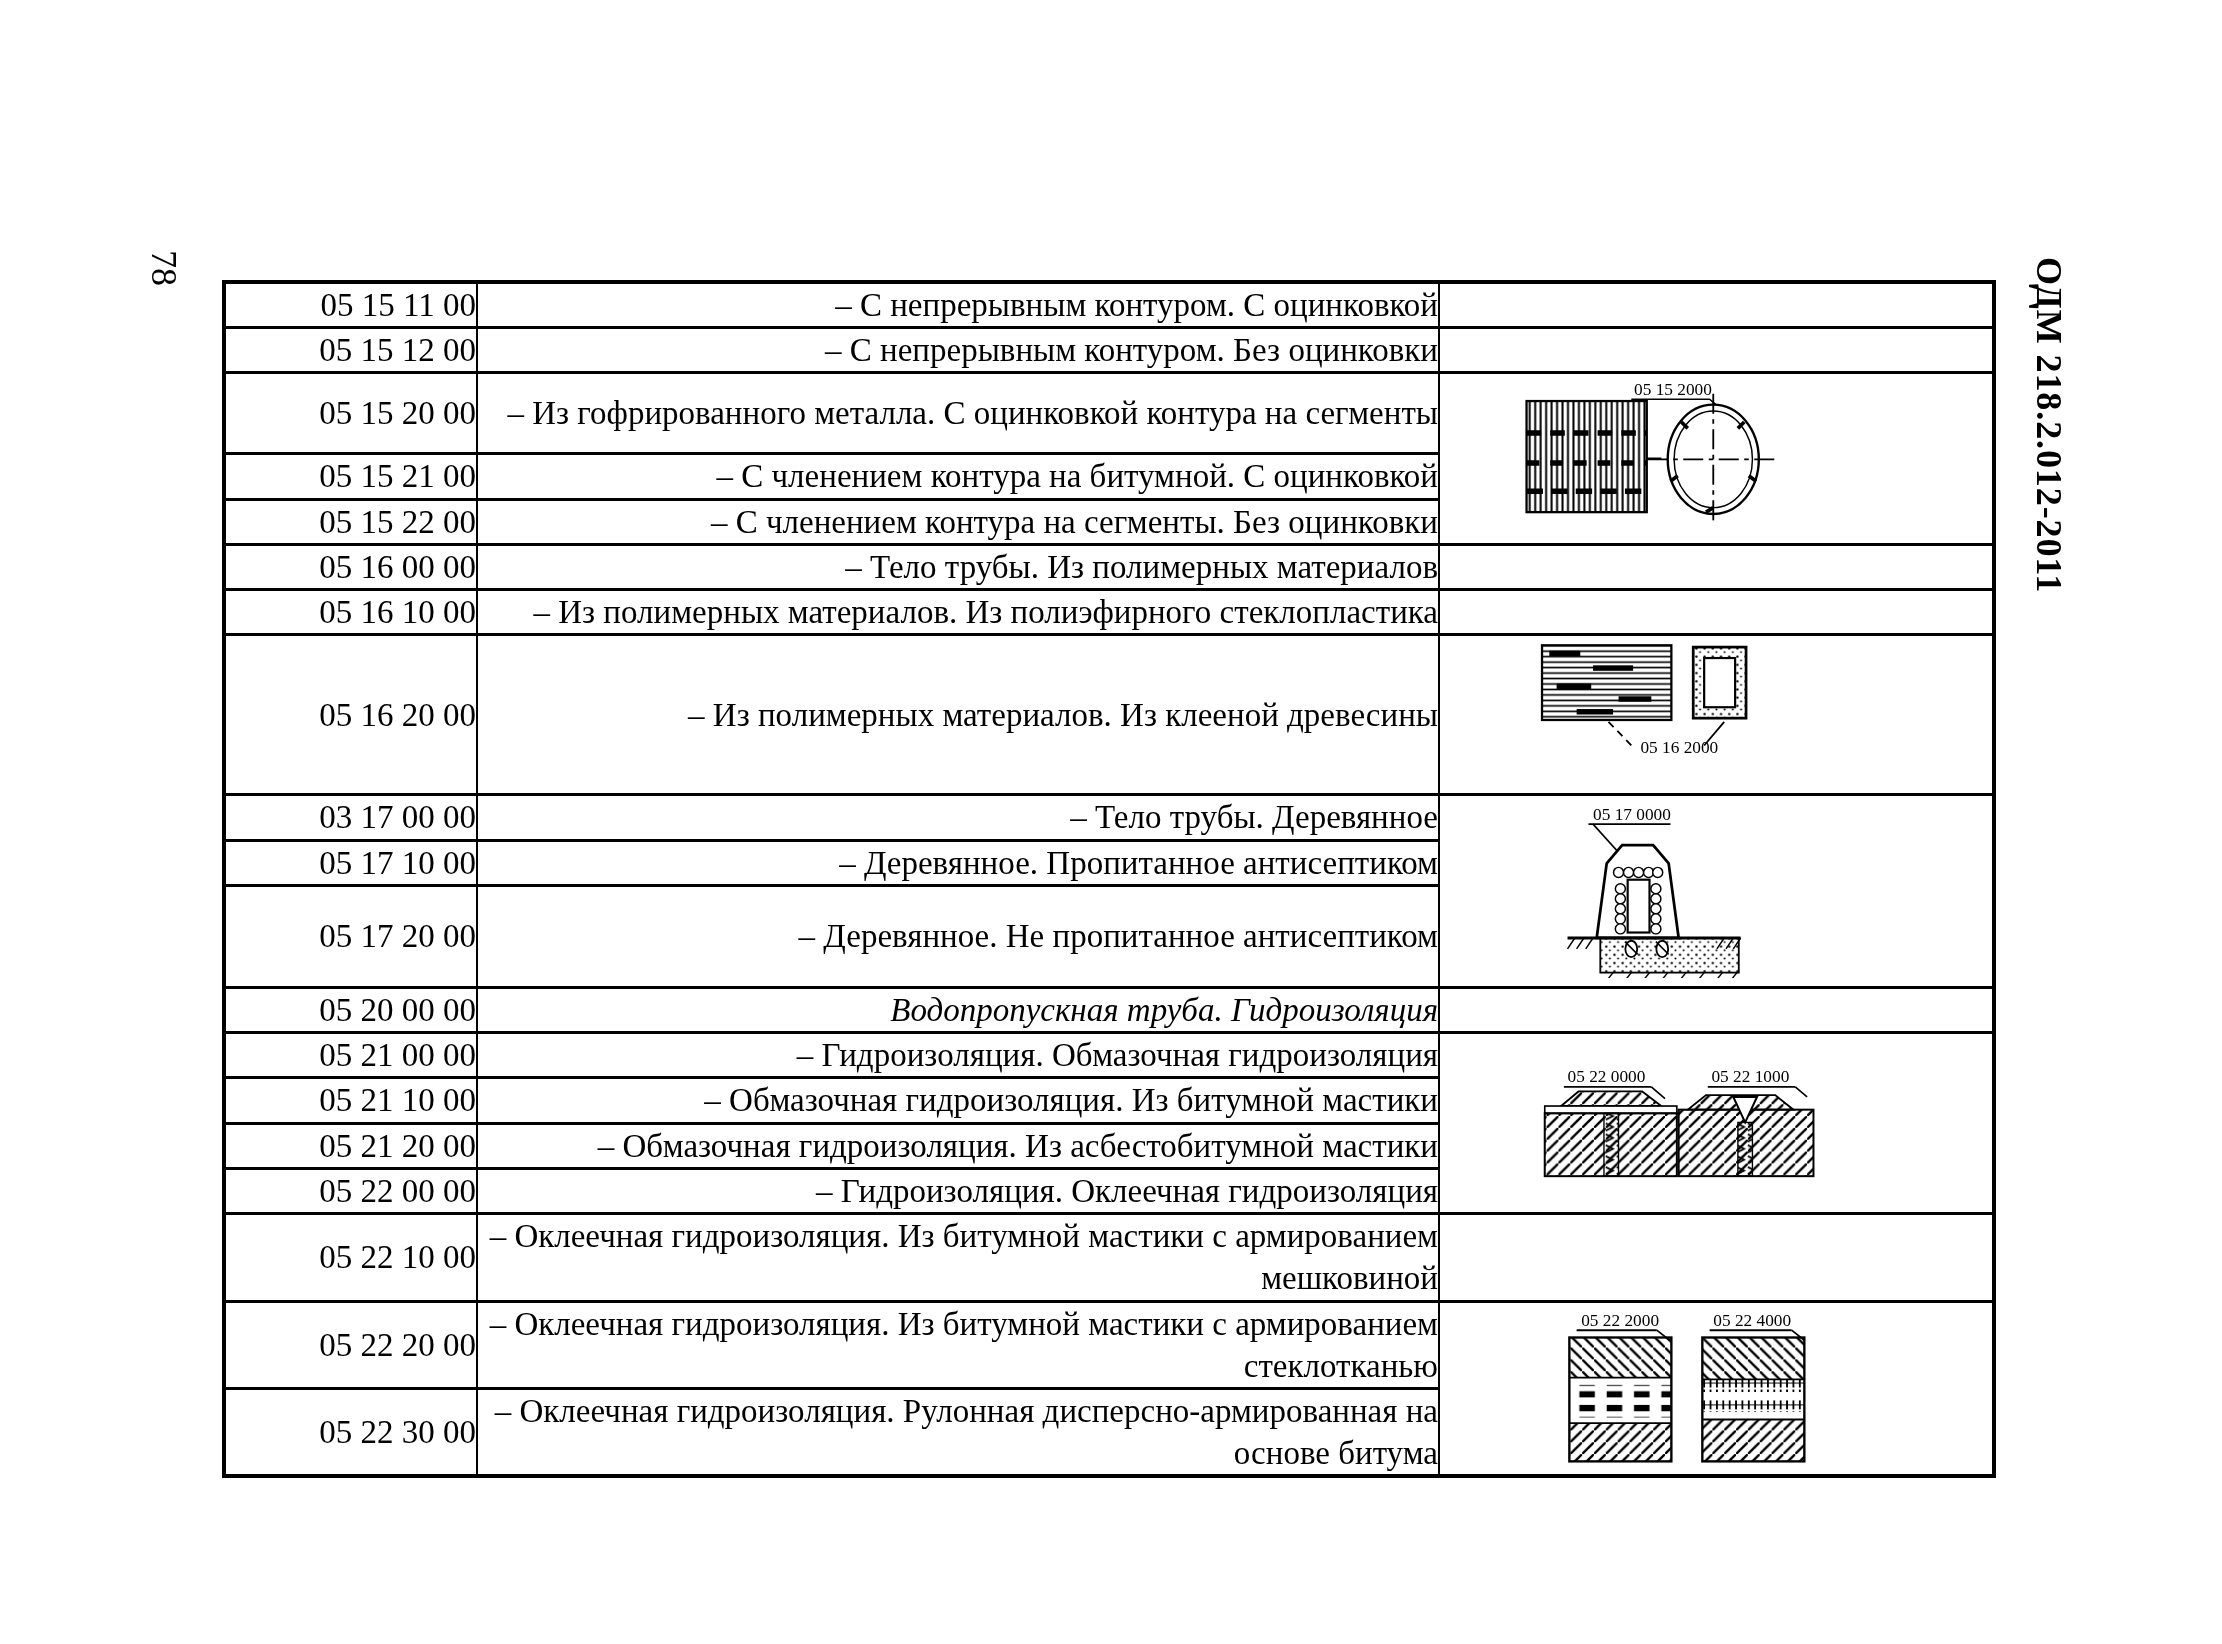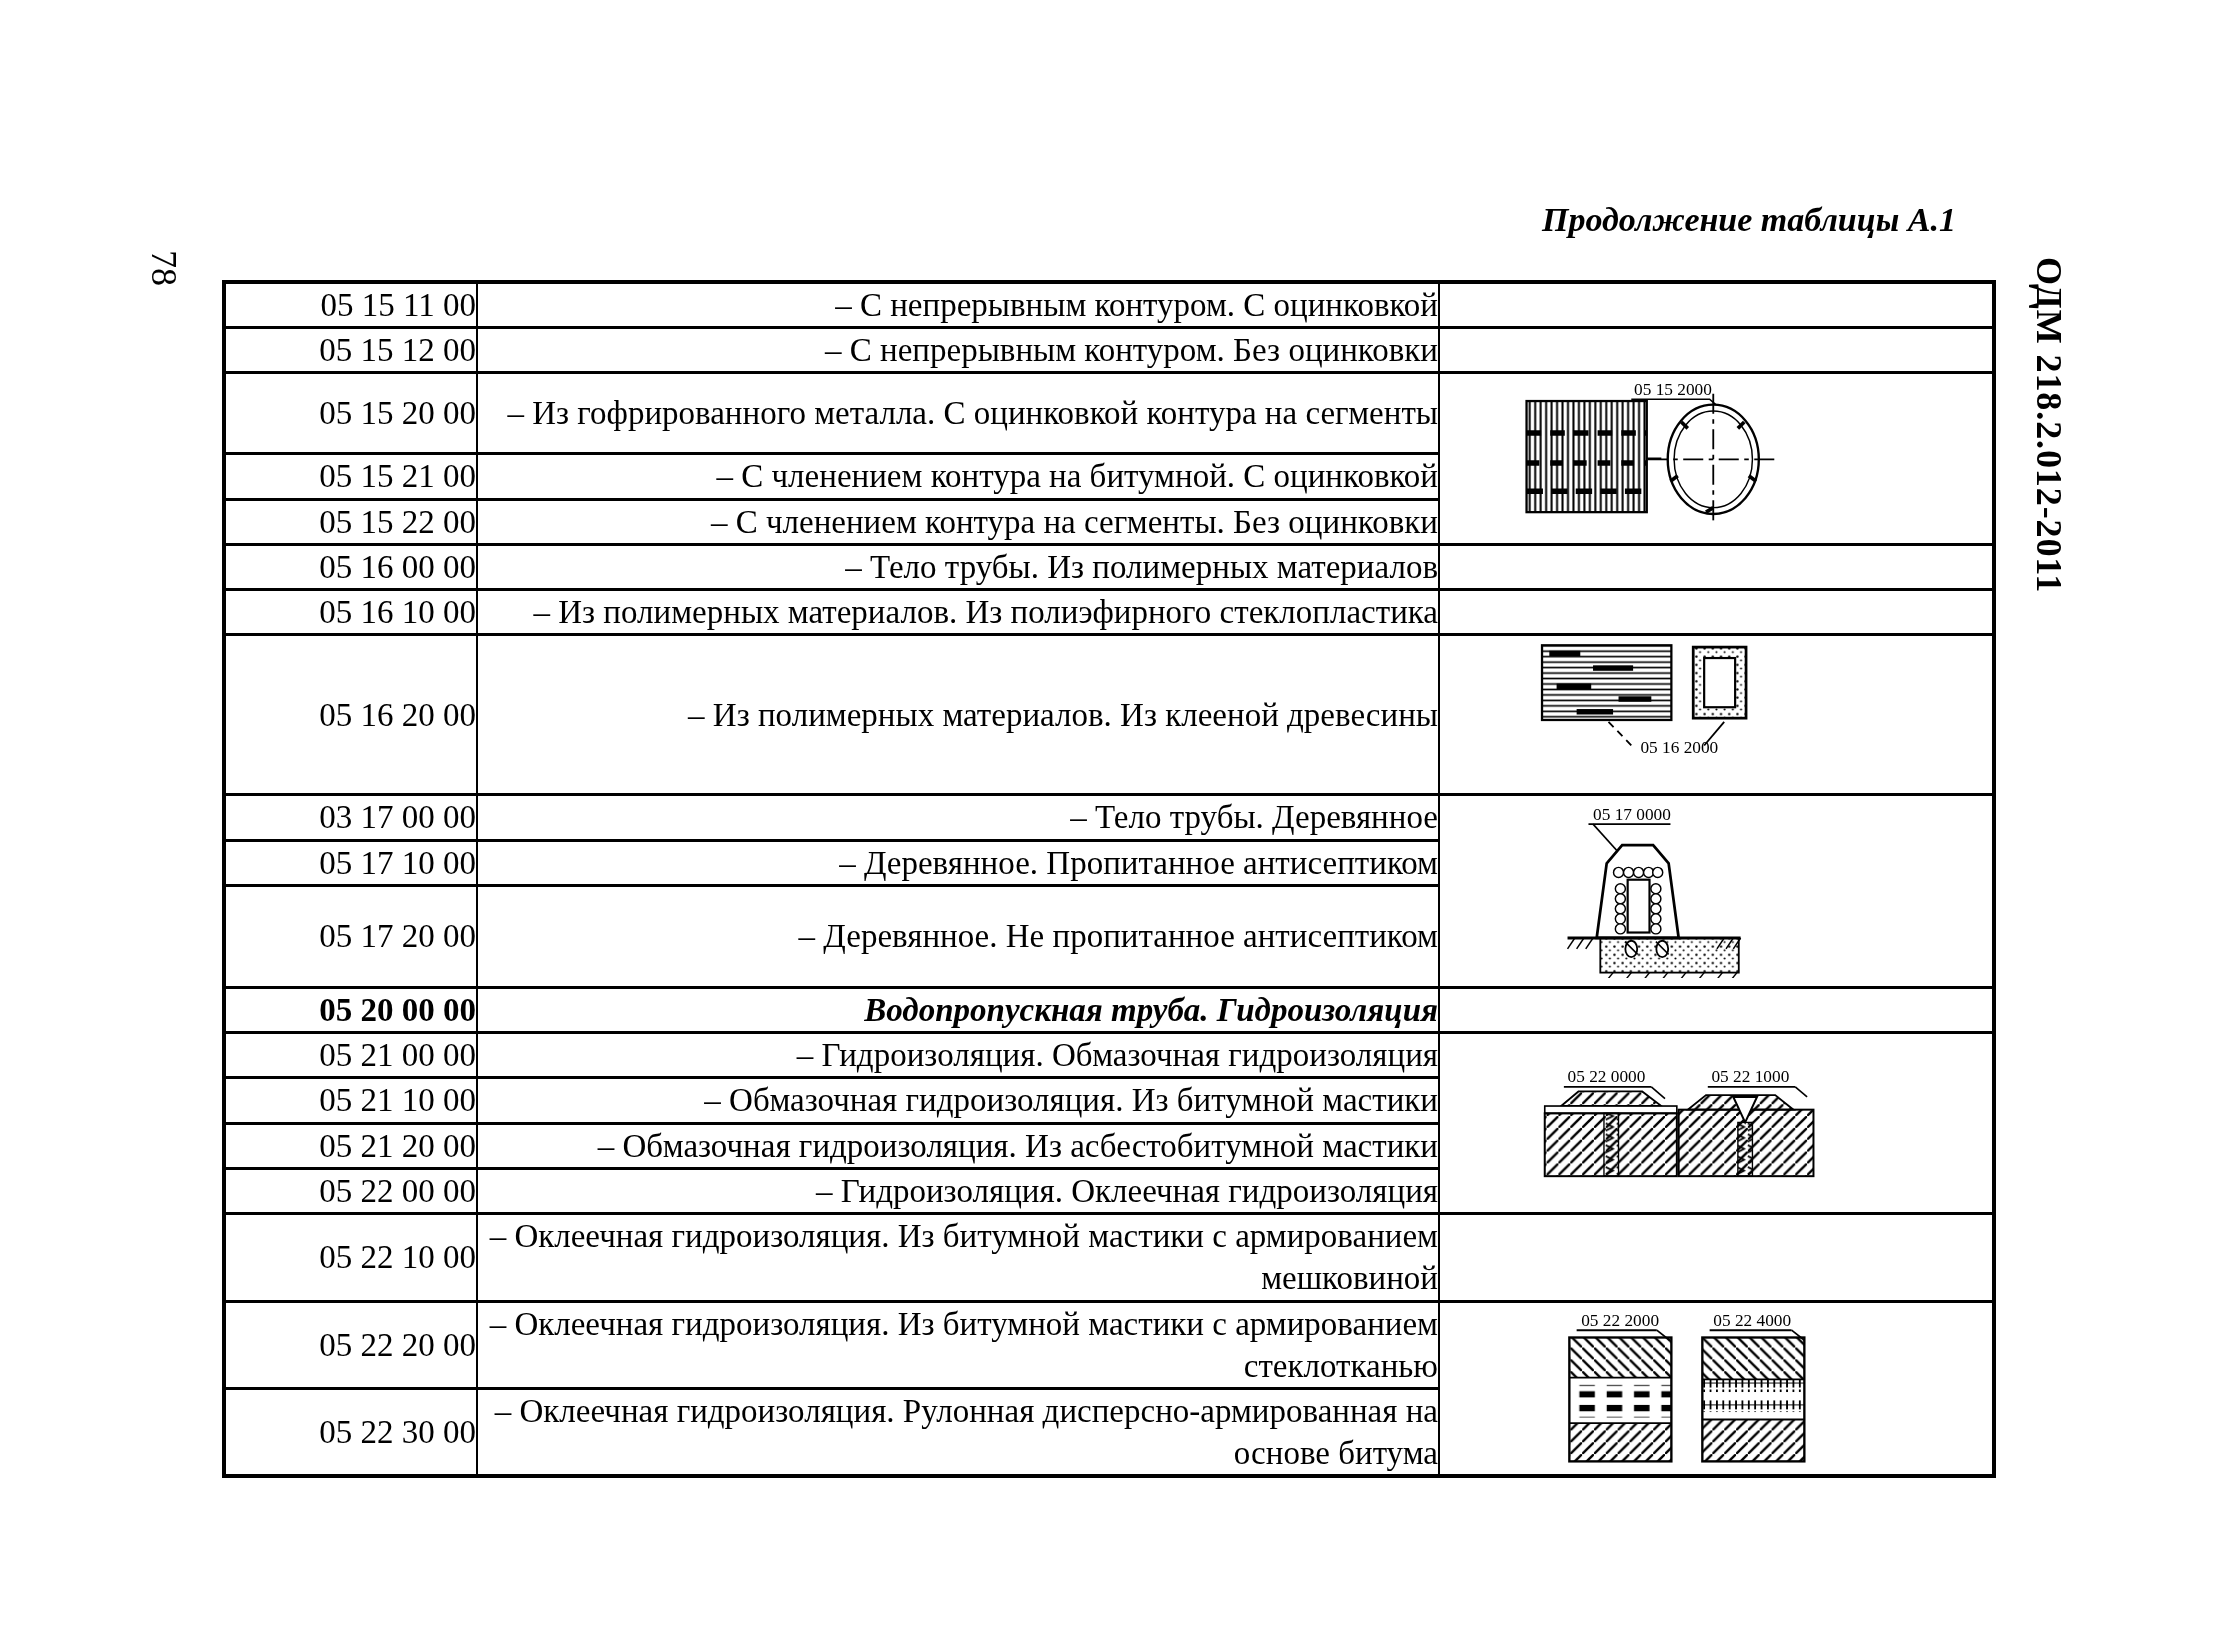--- a/index.html
+++ b/index.html
@@ -41,21 +41,21 @@
     border:3.6px solid #000;
     border-left-width:2.7px;border-right-width:2.7px;
     padding:0;
     vertical-align:middle;
     font-size:33px;
     line-height:1.28;
   }
   td.c1{text-align:right;}
   td.c2{padding:1.8px 12.7px 1.8px 22px;text-align:right;}
   td.c3{padding:0;vertical-align:top;text-align:center;}
-  tr.bold-row td{font-weight:bold;margin-top:20px;}
+  tr.bold-row td{font-weight:normal;margin-top:20px;}
   tr.bold-row td.c2{font-style:italic;}
   .fig{display:block;width:100%;height:100%;}
   .fig text{font-family:"Liberation Serif",serif;font-size:19px;fill:#000;}
 </style>
 </head>
 <body>
 
 <svg width="0" height="0" style="position:absolute" aria-hidden="true">
   <defs>
     <pattern id="pv" width="6" height="8" patternUnits="userSpaceOnUse">
@@ -84,21 +84,20 @@
     <pattern id="pj" width="12" height="12" patternUnits="userSpaceOnUse">
       <path d="M2,2 L10,6 L2,10" stroke="#000" stroke-width="2" fill="none"></path>
     </pattern>
   </defs>
 </svg>
 
 <div class="page">
 
   <div class="page-number">78</div>
   <div class="side-label">ОДМ 218.2.012-2011</div>
-  <div class="table-caption">Продолжение таблицы А.1</div>
 
   <table class="doc">
     <colgroup>
       <col style="width:253px">
         <col style="width:962px">
         <col style="width:555px">
     </colgroup>
 
     <tbody>
         <tr style="height:41px">

